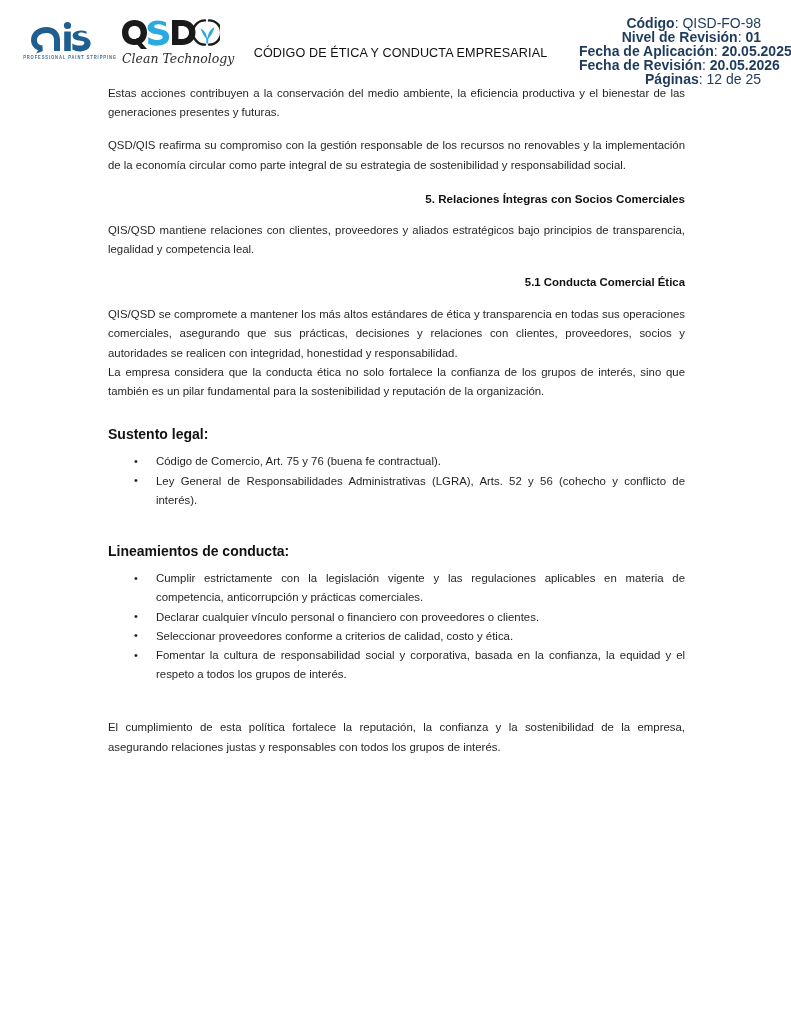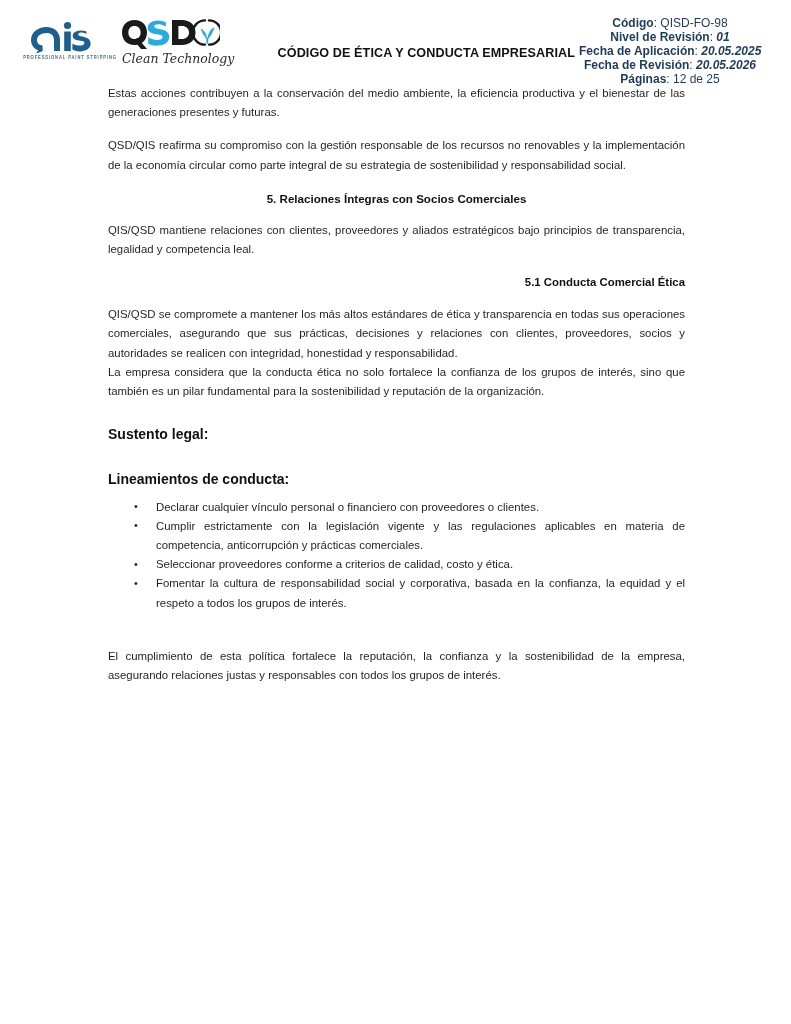--- a/index.html
+++ b/index.html
@@ -79,65 +79,65 @@
     font-size: 12.5px;
     color: #2b2b2b;
     margin-top: -1px;
     margin-left: 2px;
     white-space: nowrap;
     text-align: right;
   }
 
   .doc-title {
     flex: 1 1 auto;
-    text-align: right;
+    text-align: center;
     font-size: 12.6px;
-    font-weight: 700;
+    font-weight: 400;
     color: #111111;
     letter-spacing: 0.1px;
     padding-top: 32px;
     padding-left: 6px;
     padding-right: 4px;
     white-space: nowrap;
   }
 
   .meta {
     flex: 0 0 auto;
     width: 182px;
-    font-size: 12px;
+    font-size: 14px;
     line-height: 14.1px;
     color: #1e3a5c;
     padding-top: 2px;
-    text-align: center;
+    text-align: right;
   }
   .meta .row { white-space: nowrap; }
   .meta .lbl { font-weight: 700; }
   .meta .val { font-weight: 400; }
-  .meta .val.bold { font-weight: 700; font-style: italic; }
+  .meta .val.bold { font-weight: 700; }
 
   
   .content {
     padding: 4px 106px 0 108px;
     box-sizing: border-box;
   }
   p.para {
     margin: 0 0 14px 0;
     font-size: 11.4px;
     line-height: 19.2px;
     text-align: justify;
     color: #221f1f;
   }
   p.para.tight { margin-bottom: 0; }
   h2.heading {
     margin: 0 0 13px 0;
     font-size: 11.6px;
     line-height: 19px;
     font-weight: 700;
     color: #111111;
-    text-align: center;
+    text-align: right;
   }
   h3.subheading {
     margin: 0 0 13px 0;
     font-size: 11.4px;
     line-height: 19px;
     font-weight: 700;
     color: #111111;
     text-align: right;
   }
   p.lead-bold {
@@ -254,28 +254,32 @@
     <h3 class="subheading">5.1 Conducta Comercial Ética</h3>
 
     <p class="para tight">QIS/QSD se compromete a mantener los más altos estándares de ética y transparencia en todas sus operaciones comerciales, asegurando que sus prácticas, decisiones y relaciones con clientes, proveedores, socios y autoridades se realicen con integridad, honestidad y responsabilidad.</p>
 
     <p class="para">La empresa considera que la conducta ética no solo fortalece la confianza de los grupos de interés, sino que también es un pilar fundamental para la sostenibilidad y reputación de la organización.</p>
 
     <div class="gap-sm"></div>
 
     <p class="lead-bold">Sustento legal:</p>
 
+    <ul class="bullets">
+      <li>Código de Comercio, Art. 75 y 76 (buena fe contractual).</li>
+      <li>Ley General de Responsabilidades Administrativas (LGRA), Arts. 52 y 56 (cohecho y conflicto de interés).</li>
+    </ul>
 
     <div class="gap-md"></div>
 
     <p class="lead-bold">Lineamientos de conducta:</p>
 
     <ul class="bullets">
+      <li>Cumplir estrictamente con la legislación vigente y las regulaciones aplicables en materia de competencia, anticorrupción y prácticas comerciales.</li>
       <li>Declarar cualquier vínculo personal o financiero con proveedores o clientes.</li>
-      <li>Cumplir estrictamente con la legislación vigente y las regulaciones aplicables en materia de competencia, anticorrupción y prácticas comerciales.</li>
       <li>Seleccionar proveedores conforme a criterios de calidad, costo y ética.</li>
       <li>Fomentar la cultura de responsabilidad social y corporativa, basada en la confianza, la equidad y el respeto a todos los grupos de interés.</li>
     </ul>
 
     <div class="gap-lg"></div>
 
 
     <p class="para">El cumplimiento de esta política fortalece la reputación, la confianza y la sostenibilidad de la empresa, asegurando relaciones justas y responsables con todos los grupos de interés.</p>
 
   </div>

